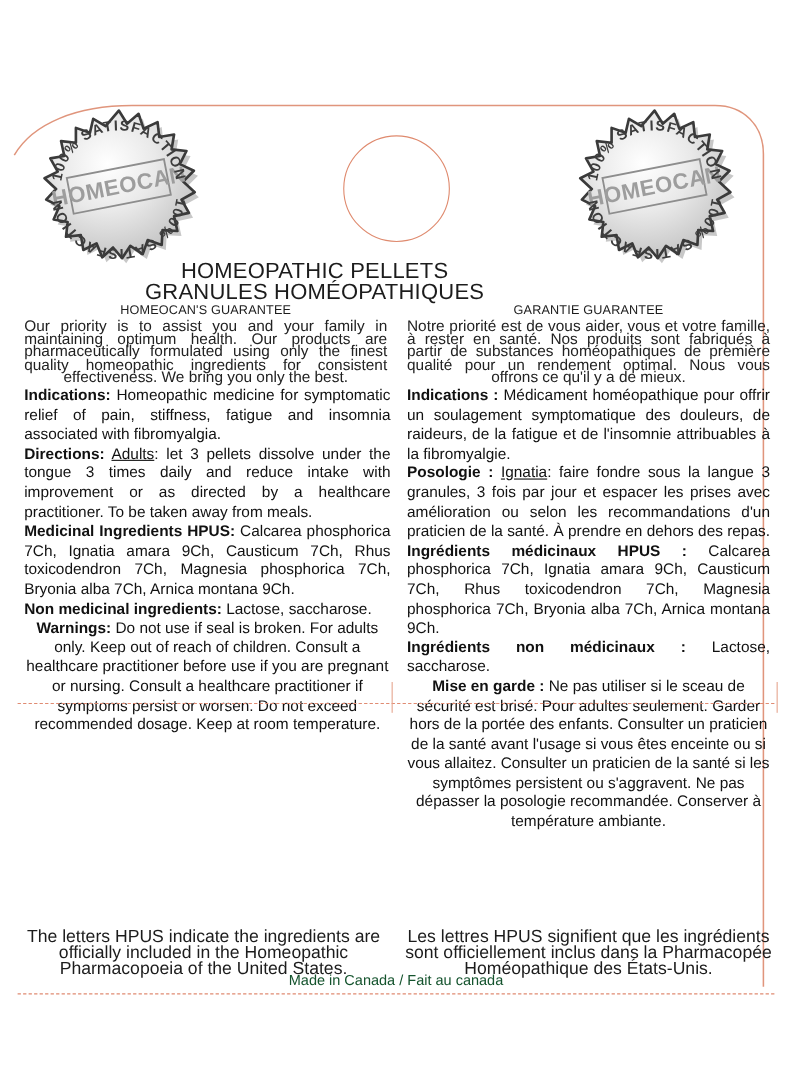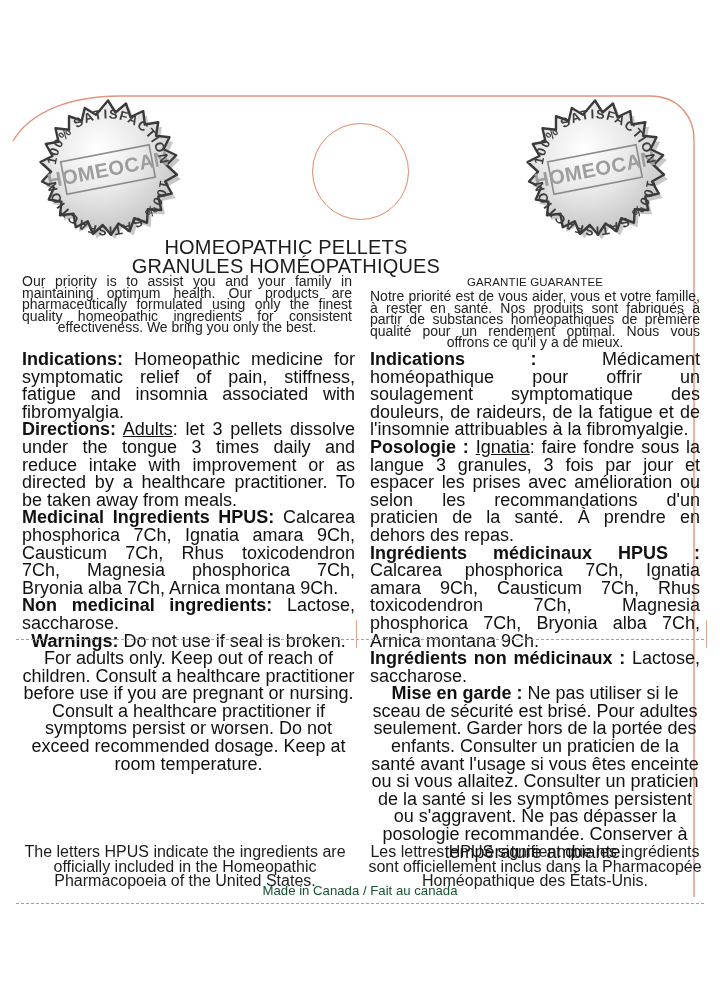--- a/index.html
+++ b/index.html
@@ -41,21 +41,21 @@
   .guar-title{
     text-align:center;font-size:11.5px;letter-spacing:.15px;
     margin-bottom:3px;color:#1c1c1c;
   }
   .guar-body{
     font-size:14px;line-height:11.6px;text-align:justify;
     text-align-last:center;color:#222;
   }
 
   
-  .col{position:absolute;top:351px;font-size:18px;line-height:17.6px;color:#111;}
+  .col{position:absolute;top:351px;font-size:14px;line-height:17.6px;color:#111;}
   .col.en{left:22px;width:333px;}
   .col.fr{left:370px;width:330px;}
   .col p{margin:0 0 0 0;text-align:justify;}
   .col p:last-child{text-align:center;}
   .col b{font-weight:bold;}
   .col u{text-decoration:underline;}
 
   
   .footnote{
     position:absolute;top:845px;font-size:16px;
@@ -145,20 +145,21 @@
   </svg>
 
   <div class="center-circle"></div>
 
   <div class="product-title">
     <div>HOMEOPATHIC PELLETS</div>
     <div>GRANULES HOMÉOPATHIQUES</div>
   </div>
 
   <div class="guarantee en">
+    <div class="guar-title">HOMEOCAN'S GUARANTEE</div>
     <div class="guar-body">Our priority is to assist you and your family in maintaining optimum health. Our products are pharmaceutically formulated using only the finest quality homeopathic ingredients for consistent effectiveness. We bring you only the best.</div>
   </div>
 
   <div class="guarantee fr">
     <div class="guar-title">GARANTIE GUARANTEE</div>
     <div class="guar-body">Notre priorité est de vous aider, vous et votre famille, à rester en santé. Nos produits sont fabriqués à partir de substances homéopathiques de première qualité pour un rendement optimal. Nous vous offrons ce qu'il y a de mieux.</div>
   </div>
 
   <div class="col en">
     <p><b>Indications:</b><span> Homeopathic medicine for symptomatic relief of pain, stiffness, fatigue and insomnia associated with fibromyalgia.</span></p>

